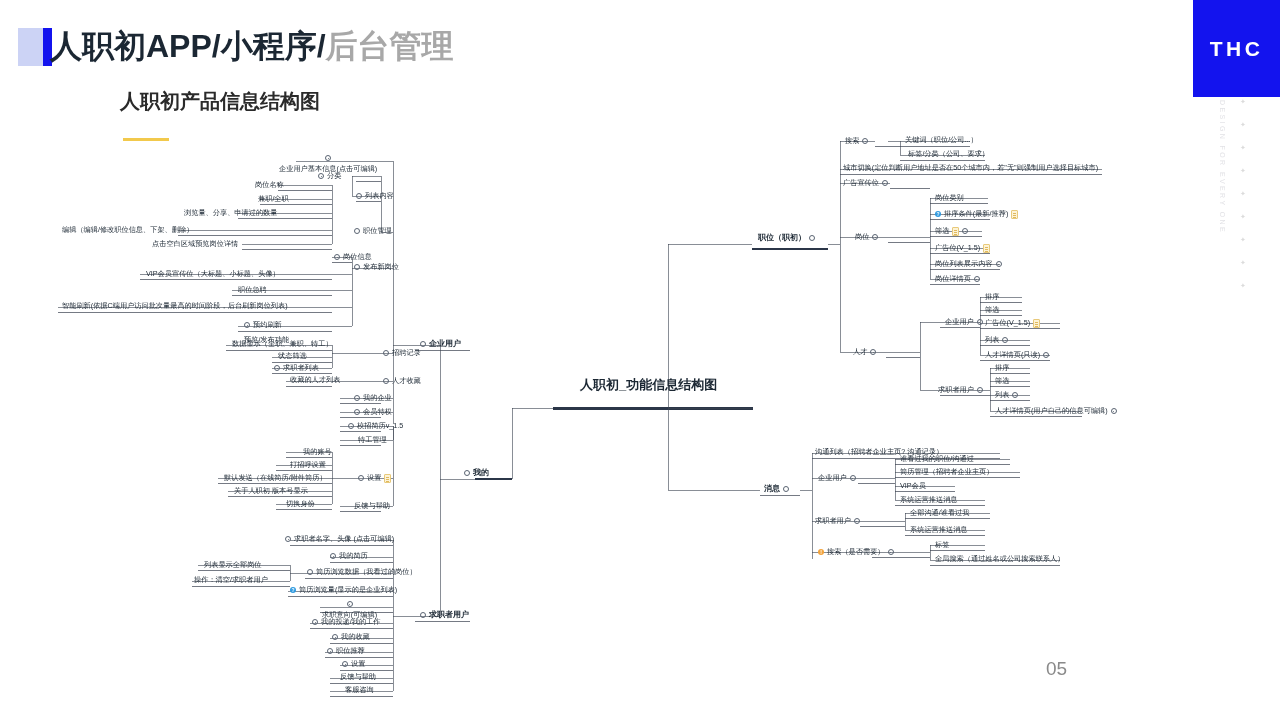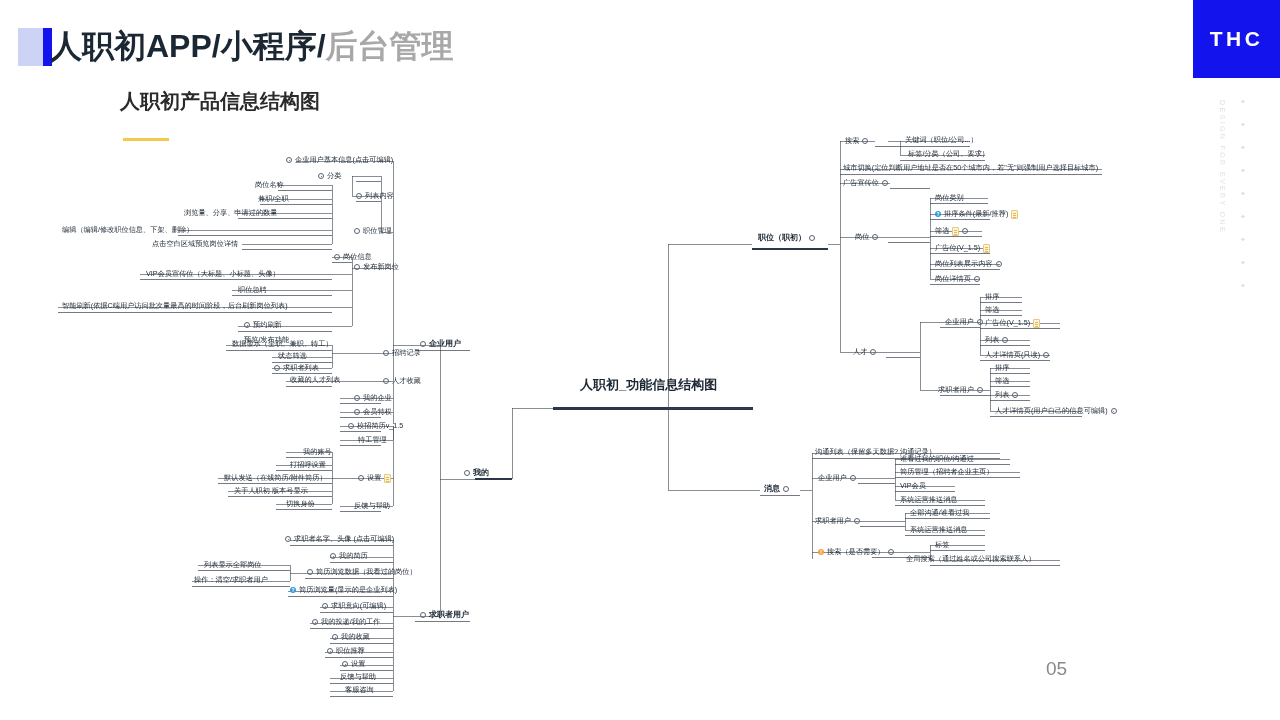--- a/index.html
+++ b/index.html
@@ -20,21 +20,21 @@
     position:absolute; left:43px; top:28px; width:9px; height:38px;
     background:#1313ee;
   }
   #title-text {
     position:absolute; left:50px; top:24px;
     font-size:32px; font-weight:bold; letter-spacing:0px;
     white-space:nowrap; line-height:44px;
   }
   #title-text .dim { color:#a8a8a8; }
   #logo-box {
-    position:absolute; left:1193px; top:0px; width:87px; height:78px;
+    position:absolute; left:1193px; top:0px; width:87px; height:97px;
     background:#1313ee; color:#ffffff;
     display:flex; align-items:center; justify-content:center;
     font-size:21px; font-weight:bold; letter-spacing:3.5px;
   }
   #side-vertical-text {
     position:absolute; left:1219px; top:100px;
     writing-mode:vertical-rl; text-orientation:mixed;
     font-size:7px; letter-spacing:2.4px; color:#e2e2e6;
     white-space:nowrap;
   }
@@ -410,21 +410,21 @@
 </div>
 <div class="node lvl-mid" style="left:758px; top:233px;">
   <span class="lbl">职位（职初）</span>
   <span class="marker"></span>
 </div>
 <div class="node lvl-mid" style="left:764px; top:484px;">
   <span class="lbl">消息</span>
   <span class="marker"></span>
 </div>
 
-<div class="node" style="left:286px; top:155px;">
+<div class="node" style="left:279px; top:155px;flex-direction:column;">
   <span class="marker dotted"></span>
   <span class="lbl">企业用户基本信息(点击可编辑)</span>
 </div>
 <div class="node" style="left:318px; top:171px;">
   <span class="marker dotted"></span>
   <span class="lbl">分类</span>
 </div>
 <div class="node" style="left:354px; top:226px;">
   <span class="marker"></span>
   <span class="lbl">职位管理</span>
@@ -547,21 +547,21 @@
   <span class="lbl">操作：清空/求职者用户</span>
 </div>
 <div class="node" style="left:307px; top:567px;">
   <span class="marker"></span>
   <span class="lbl">简历浏览数据（我看过的岗位）</span>
 </div>
 <div class="node" style="left:290px; top:585px;">
   <span class="dot-blue">?</span>
   <span class="lbl">简历浏览量(显示的是企业列表)</span>
 </div>
-<div class="node" style="left:322px; top:601px;">
+<div class="node" style="left:322px; top:601px;flex-direction:column;">
   <span class="marker dotted"></span>
   <span class="lbl">求职意向(可编辑)</span>
 </div>
 <div class="node" style="left:312px; top:617px;">
   <span class="marker dotted"></span>
   <span class="lbl">我的投递/我的工作</span>
 </div>
 <div class="node" style="left:332px; top:632px;">
   <span class="marker dotted"></span>
   <span class="lbl">我的收藏</span>
@@ -667,21 +667,21 @@
 <div class="node" style="left:995px; top:390px;">
   <span class="lbl">列表</span>
   <span class="marker dotted"></span>
 </div>
 <div class="node" style="left:995px; top:406px;">
   <span class="lbl">人才详情页(用户自己的信息可编辑)</span>
   <span class="marker dotted"></span>
 </div>
 
 <div class="node" style="left:815px; top:447px;">
-  <span class="lbl">沟通列表（保留多天数据? 沟通记录）</span>
+  <span class="lbl">沟通列表（招聘者企业主页? 沟通记录）</span>
 </div>
 <div class="node" style="left:818px; top:473px;">
   <span class="lbl">企业用户</span>
   <span class="marker dotted"></span>
 </div>
 <div class="node" style="left:900px; top:454px;">
   <span class="lbl">谁看过我的职位/沟通过</span>
 </div>
 <div class="node" style="left:900px; top:467px;">
   <span class="lbl">简历管理（招聘者企业主页）</span>
@@ -703,17 +703,17 @@
   <span class="lbl">系统运营推送消息</span>
 </div>
 <div class="node" style="left:818px; top:547px;">
   <span class="dot-orange">!</span>
   <span class="lbl">搜索（是否需要）</span>
   <span class="marker dotted"></span>
 </div>
 <div class="node" style="left:935px; top:540px;">
   <span class="lbl">标签</span>
 </div>
-<div class="node" style="left:906px; top:554px;">
+<div class="node" style="left:935px; top:554px;">
   <span class="lbl">全局搜索（通过姓名或公司搜索联系人）</span>
 </div>
 
 </div>
 
 </body></html>

